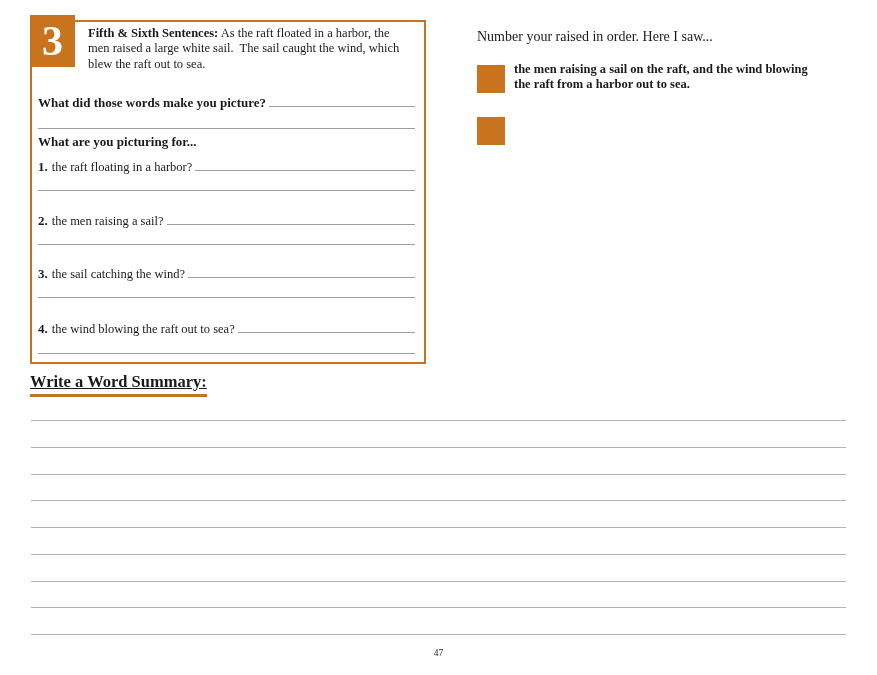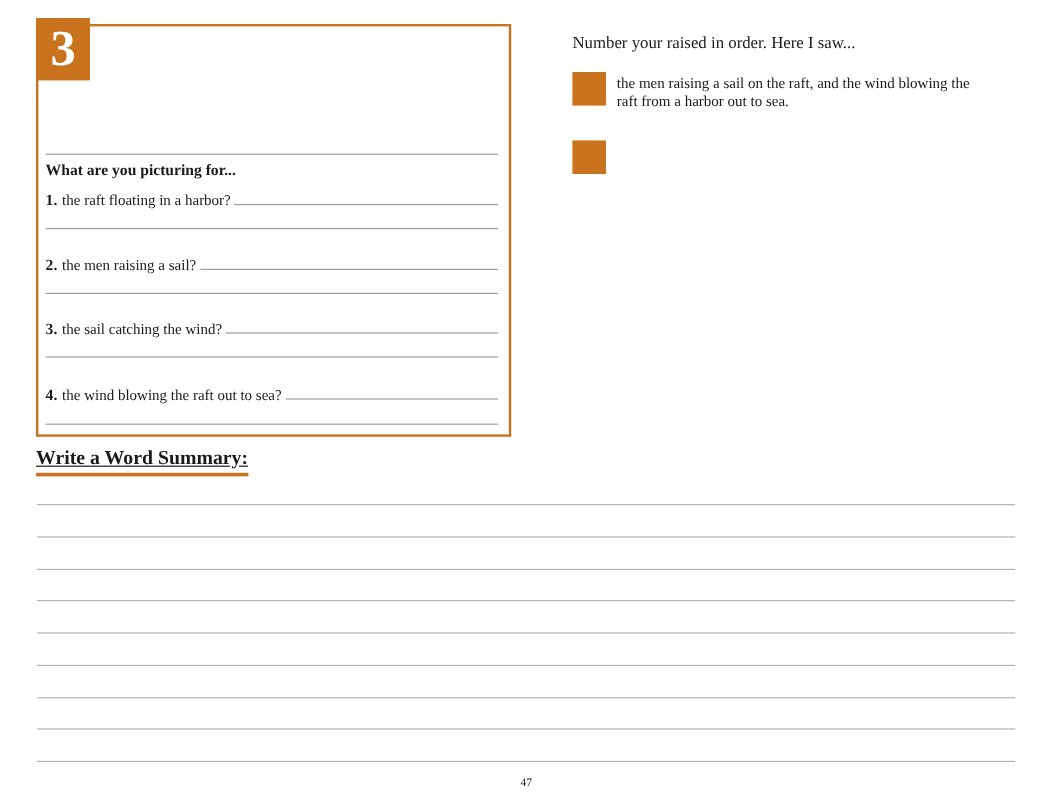--- a/index.html
+++ b/index.html
@@ -105,22 +105,23 @@
     width: 372px;
   }
   .ps-title { font-size: 17.5px; }
   .ps-instruction {
     margin-top: 11px;
     font-size: 14px;
   }
   .ps-options { margin-top: 15px; }
   .ps-option {
     display: flex;
-    align-items: flex-start;
+    align-items: flex-end;
     margin-bottom: 24px;
+    font-weight: bold;
   }
   .num-box {
     width: 28px; height: 28px;
     background: var(--orange);
     flex: 0 0 28px;
     cursor: pointer;
   }
   .ps-option-text {
     margin-left: 9px;
     width: 305px;
@@ -154,21 +155,26 @@
   }
 </style>
 </head>
 <body>
 
 <div class="page">
 
   <div class="exercise-box">
     <div class="exercise-number">3</div>
 
-
+    <p class="intro"><b>Fifth &amp; Sixth Sentences:</b><span> As the raft floated in a harbor, the men raised a large white sail.  The sail caught the wind, which blew the raft out to sea.</span></p>
+
+    <div class="q1-row">
+      <span class="bold-label">What did those words make you picture?</span>
+      <span class="answer-line"></span>
+    </div>
     <div class="full-line" style="top:106px"></div>
 
     <div class="q2-label bold-label">What are you picturing for...</div>
 
     <div class="item" style="top:136px">
       <div class="item-row">
         <span class="item-num">1.</span>
         <span>the raft floating in a harbor?</span>
         <span class="answer-line"></span>
       </div>

